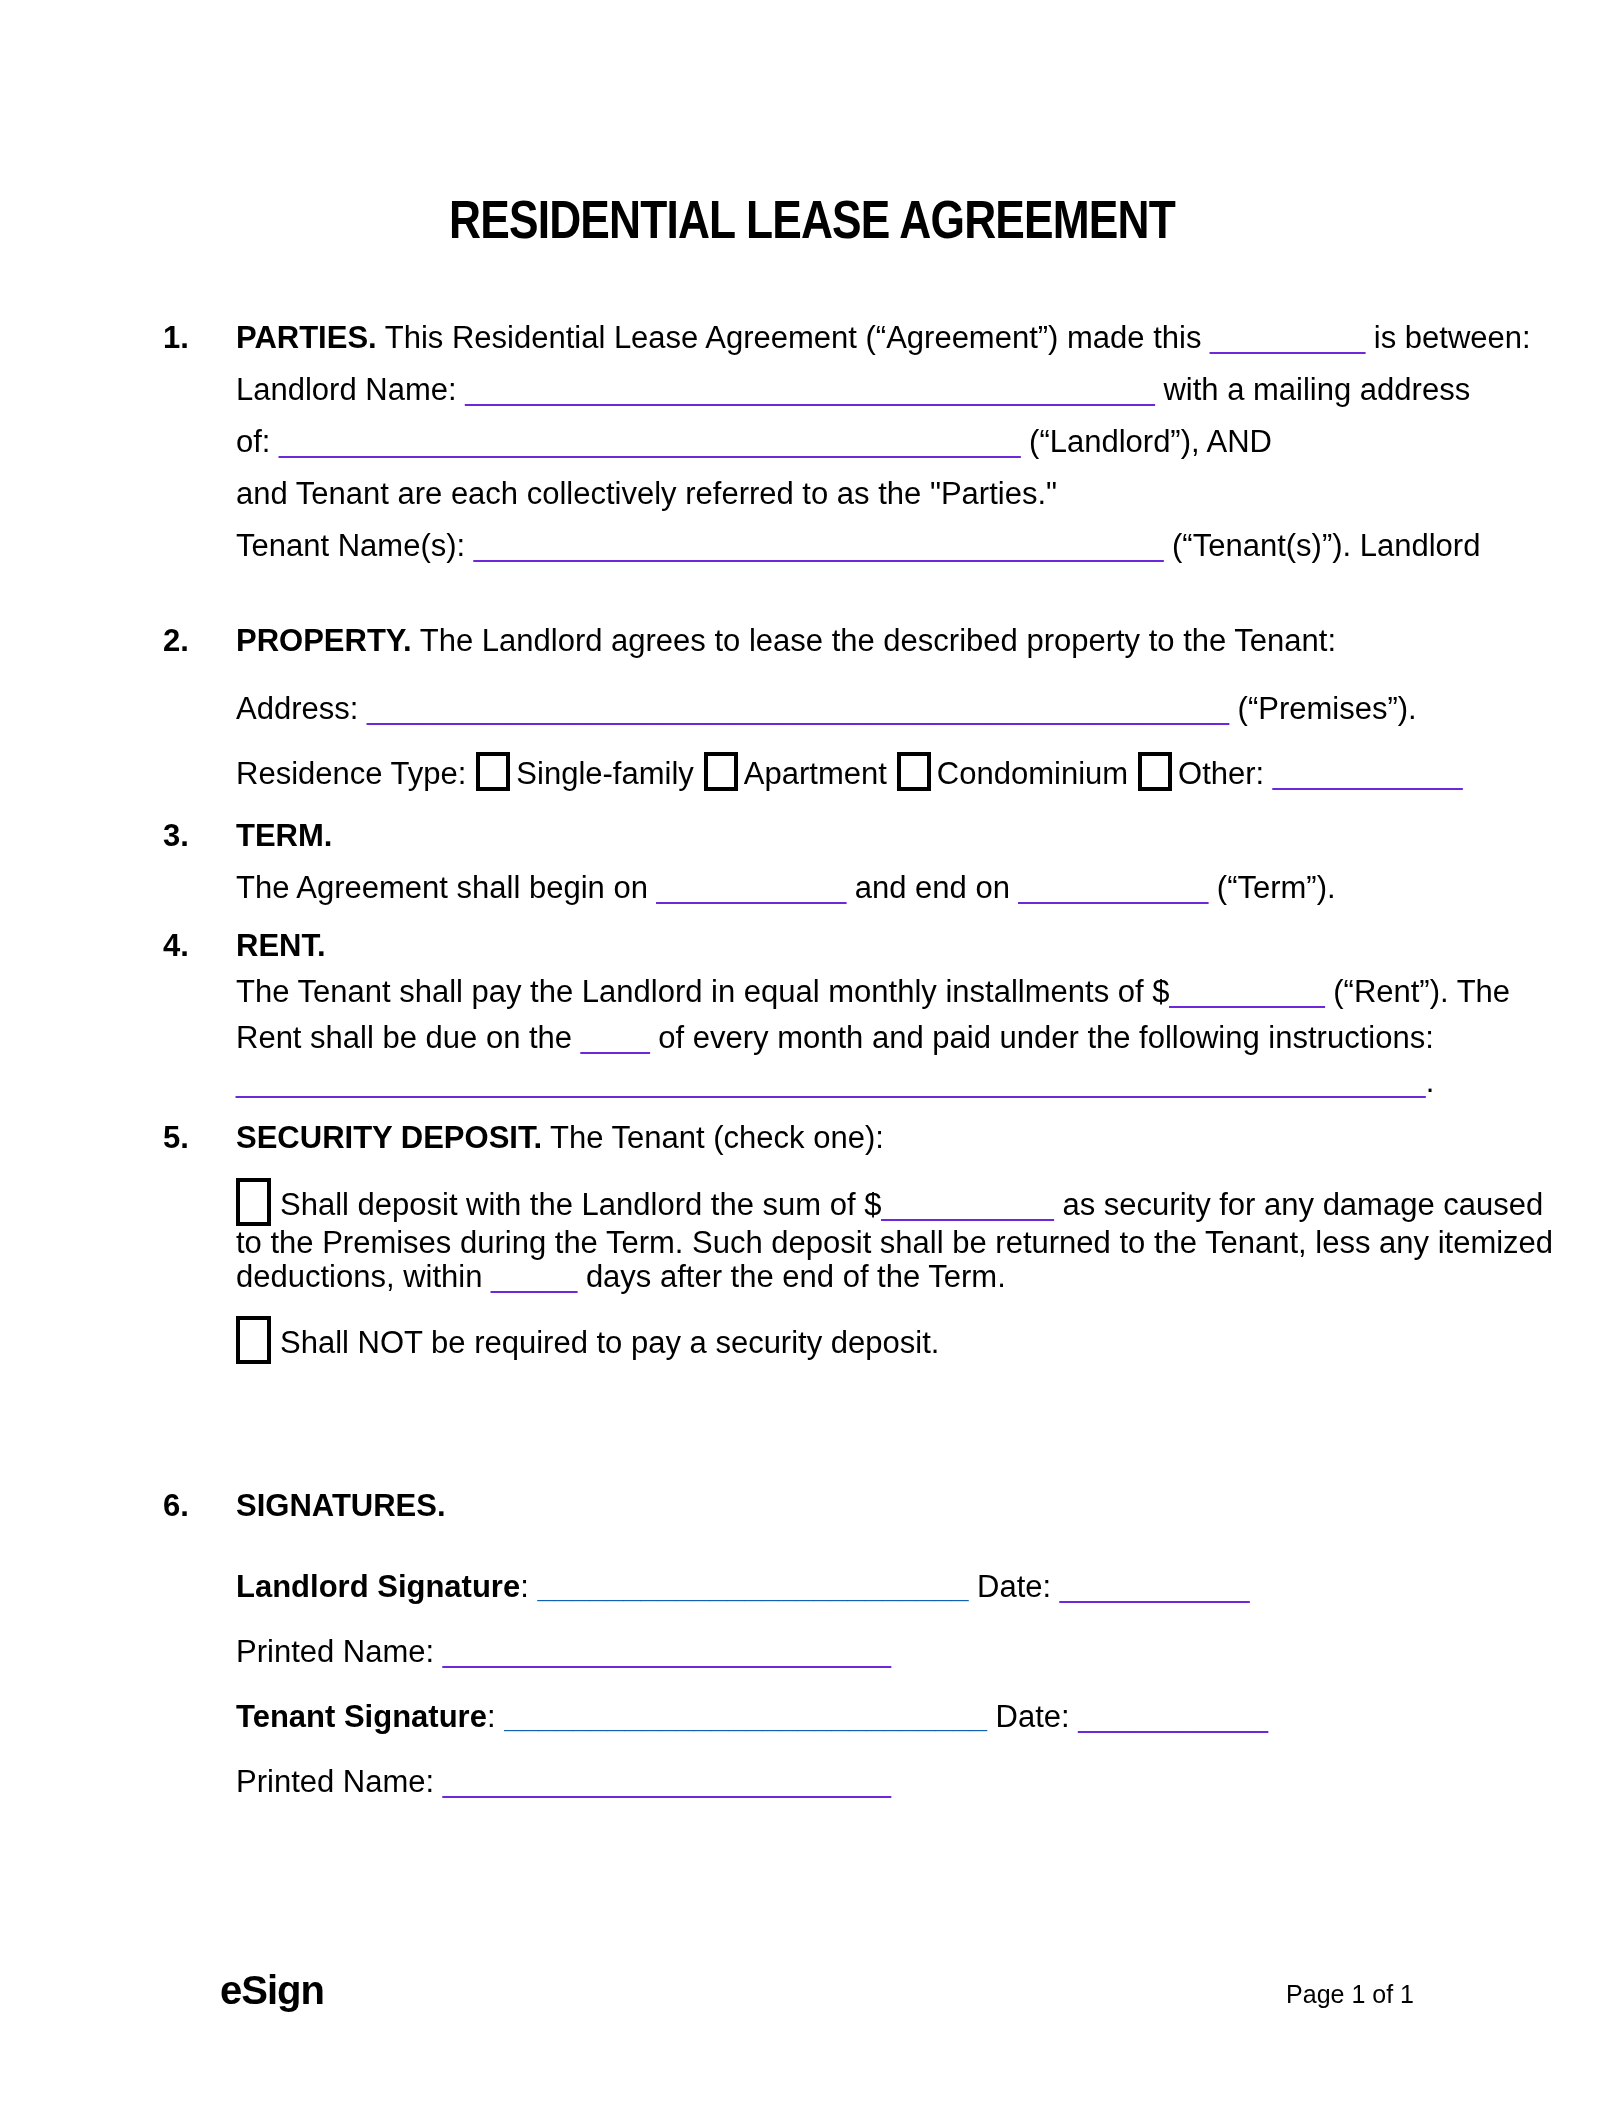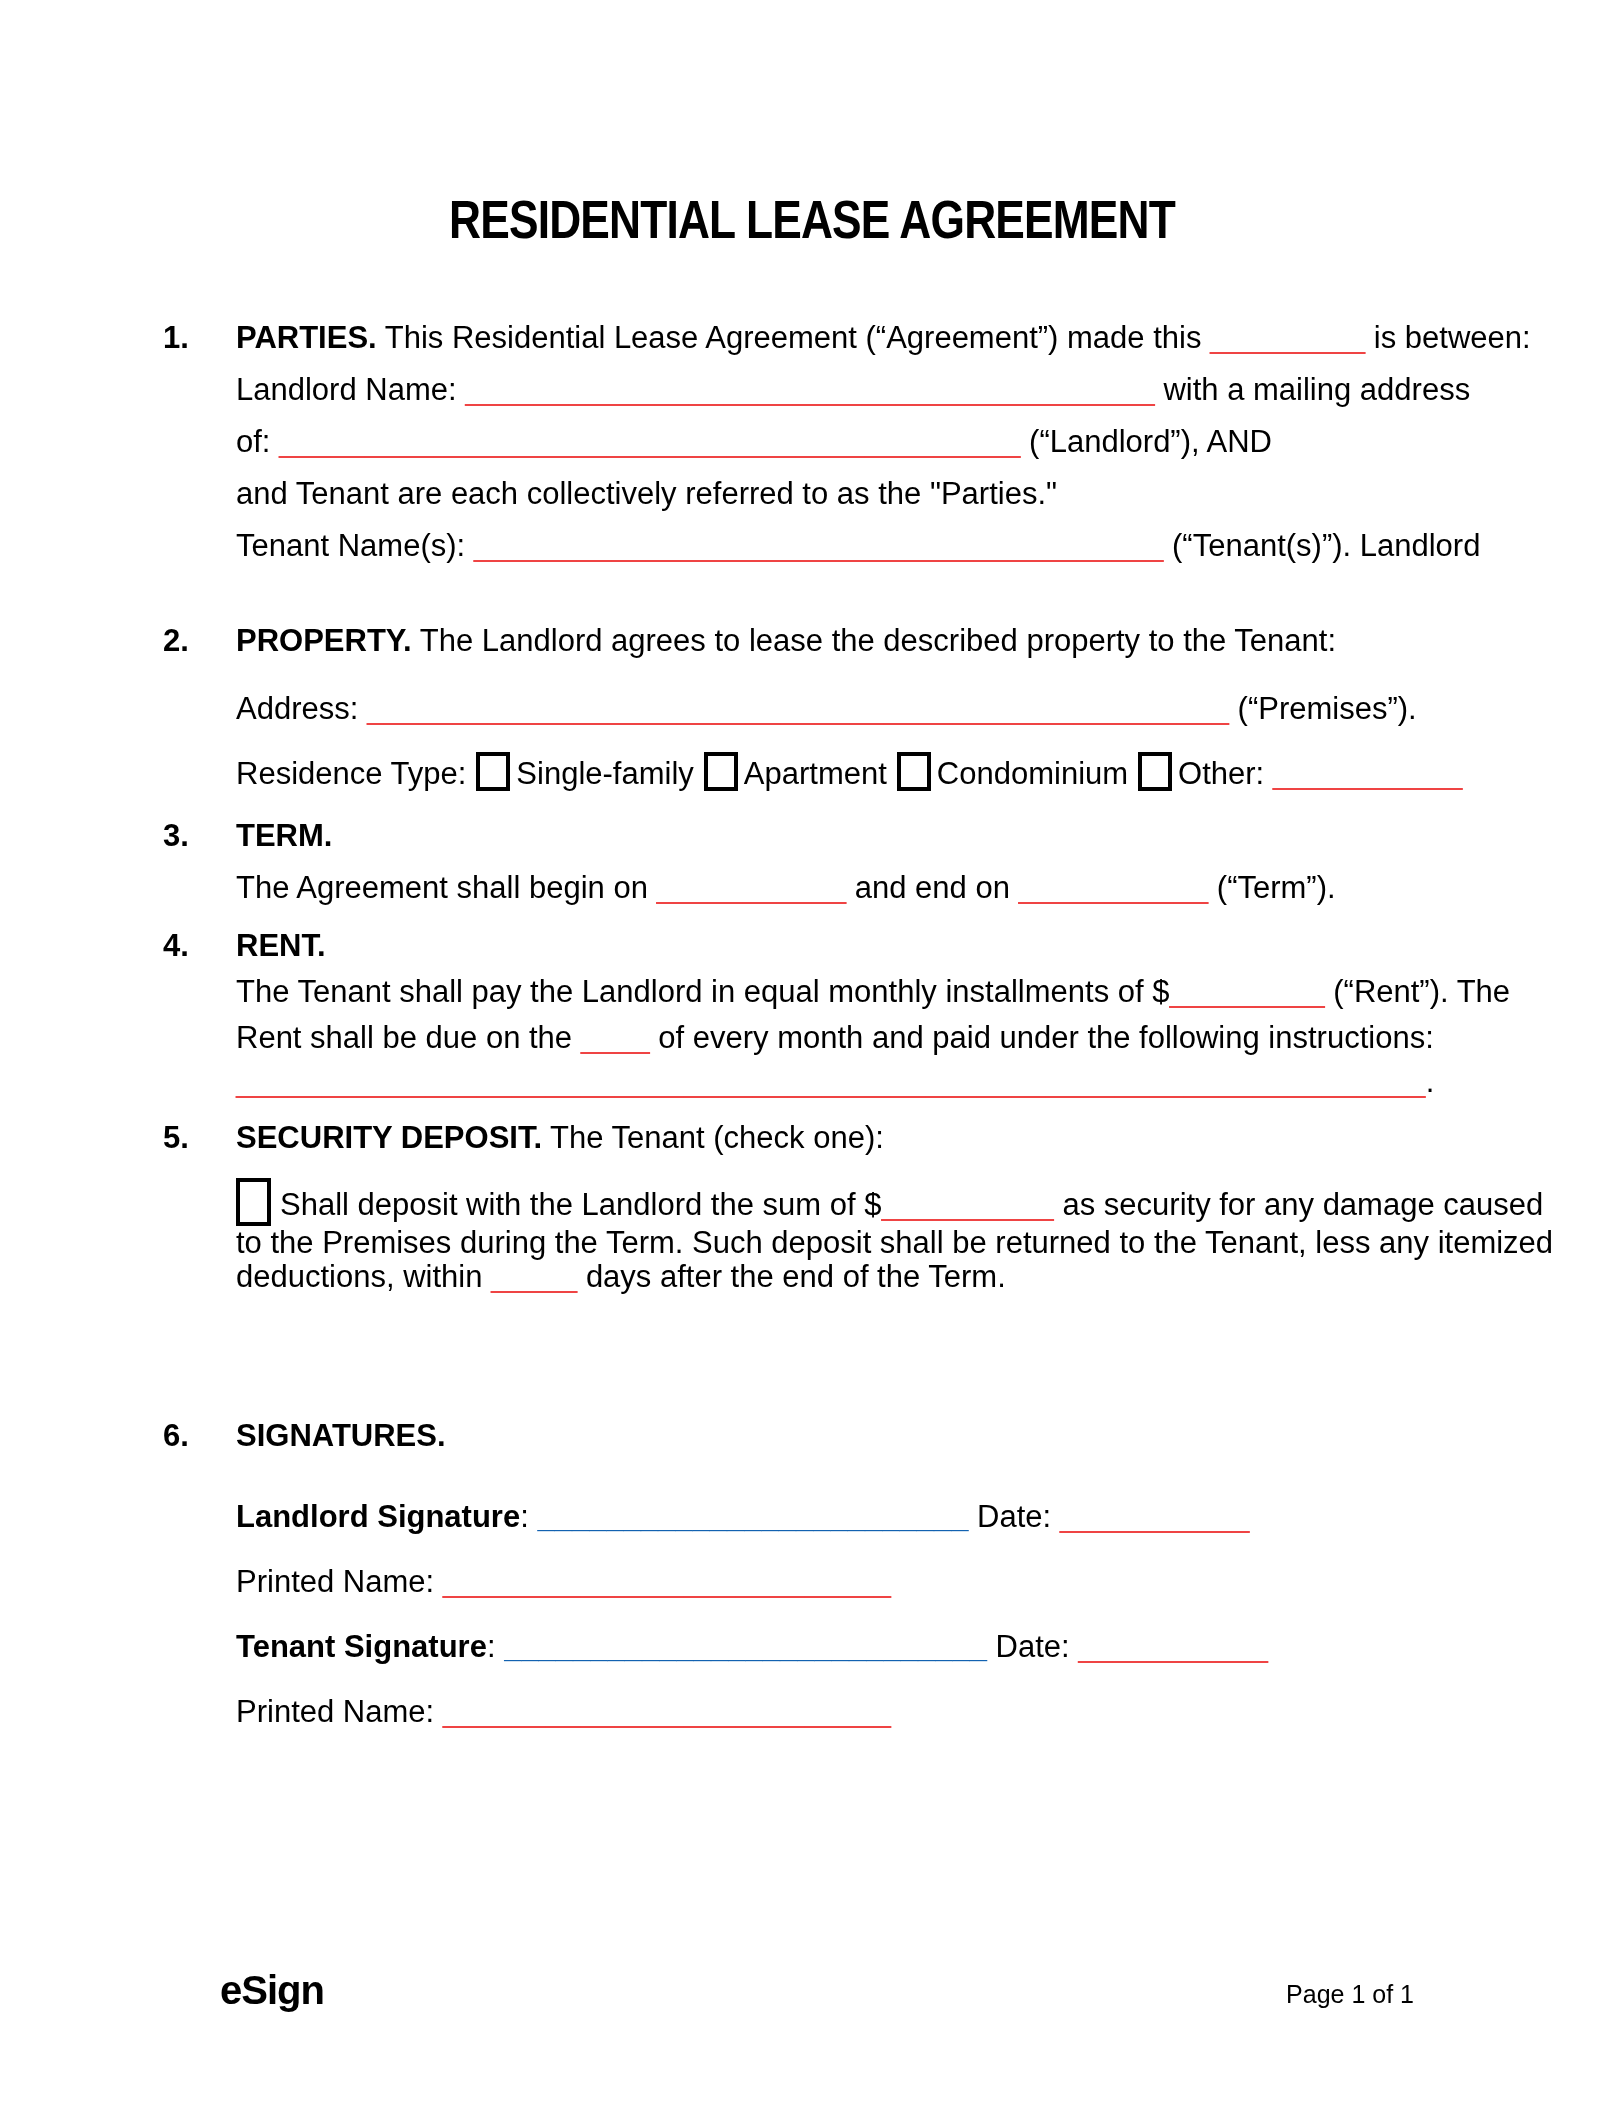--- a/index.html
+++ b/index.html
@@ -20,21 +20,21 @@
     letter-spacing:-1px;
     transform:scaleX(.82);
     transform-origin:50% 50%;
     white-space:nowrap;
   }
   .body{margin:66px 0 0 236px;}
   .line{position:relative;line-height:52px;white-space:nowrap;}
   .tight{line-height:34px;}
   .num{position:absolute;left:-73px;font-weight:bold;}
   .b{font-weight:bold;}
-  .f{color:#ef4444;text-align:right;}
+  .f{color:#6d28d9;text-align:right;}
   .bl{color:var(--sig-blue,#1262b1);font-weight:bold;}
   .cb{
     display:inline-block;
     width:26px;height:31px;
     border:4px solid #000;
     vertical-align:-7px;
     margin:0 6px 0 10px;
     background:#fff;
   }
   .cb.lg{
@@ -82,20 +82,21 @@
         <div class="line"><span class="num">4.</span><span class="b">RENT.</span></div>
         <div class="line gm6"><span>The Tenant shall pay the Landlord in equal monthly installments of $</span><span class="f">_________</span><span> (“Rent”). The</span></div>
         <div class="line gm6"><span>Rent shall be due on the </span><span class="f">____</span><span> of every month and paid under the following instructions:</span></div>
         <div class="line gm8"><span class="f">_____________________________________________________________________</span><span>.</span></div>
       </div>
       <div class="section g4">
         <div class="line"><span class="num">5.</span><span class="b">SECURITY DEPOSIT.</span><span> The Tenant (check one):</span></div>
         <div class="line g14 tight"><span class="cb lg"></span><span>Shall deposit with the Landlord the sum of $</span><span class="f">__________</span><span> as security for any damage caused</span></div>
         <div class="line tight"><span>to the Premises during the Term. Such deposit shall be returned to the Tenant, less any itemized</span></div>
         <div class="line tight"><span>deductions, within </span><span class="f">_____</span><span> days after the end of the Term.</span></div>
+        <div class="line g22 tight"><span class="cb lg"></span><span>Shall NOT be required to pay a security deposit.</span></div>
       </div>
       <div class="section g116">
         <div class="line"><span class="num">6.</span><span class="b">SIGNATURES.</span></div>
         <div class="line g15"><span class="b">Landlord Signature</span><span>: </span><span class="bl">_________________________</span><span>  Date: </span><span class="f">___________</span></div>
         <div class="line g13"><span>Printed Name: </span><span class="f">__________________________</span></div>
         <div class="line g13"><span class="b">Tenant Signature</span><span>: </span><span class="bl">____________________________</span><span>  Date: </span><span class="f">___________</span></div>
         <div class="line g13"><span>Printed Name: </span><span class="f">__________________________</span></div>
       </div>
     </div>
   <div class="footer-brand">eSign</div>

